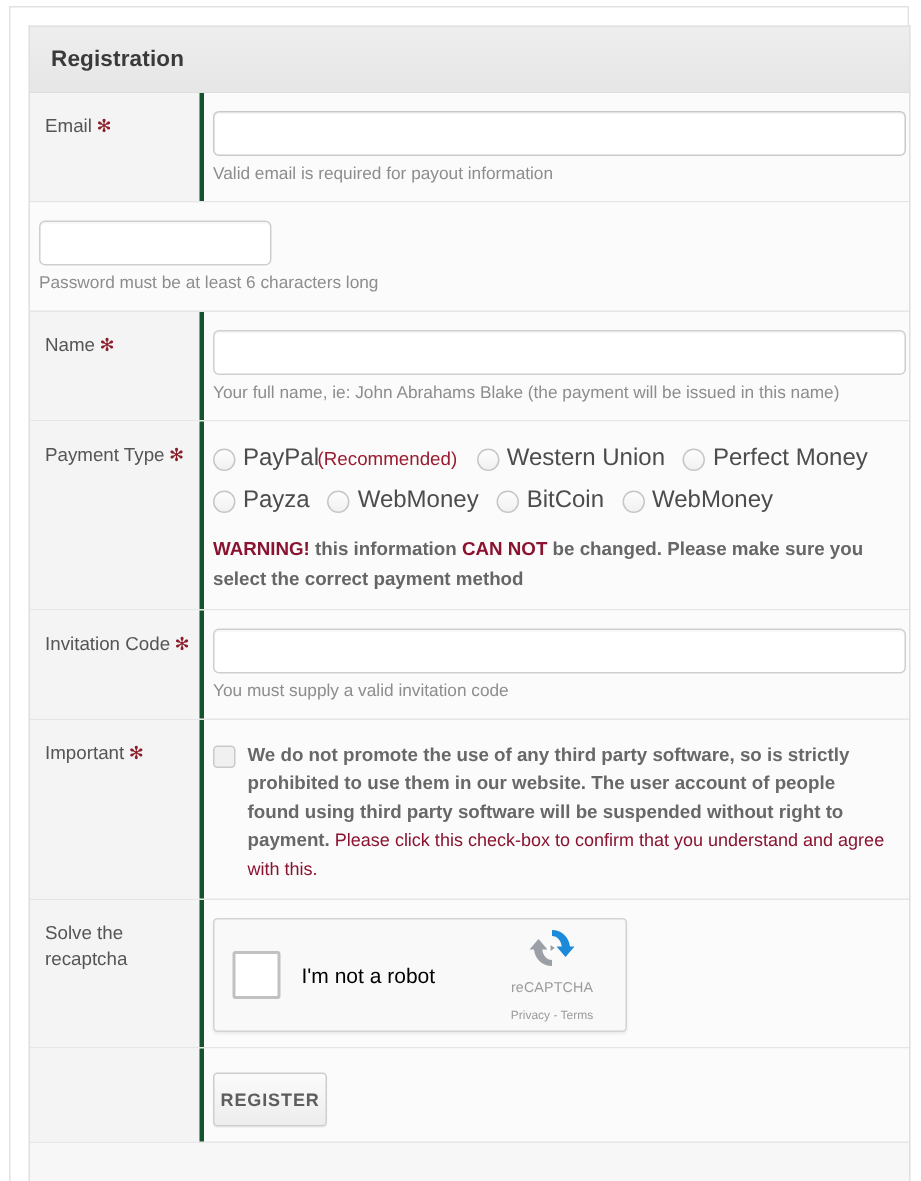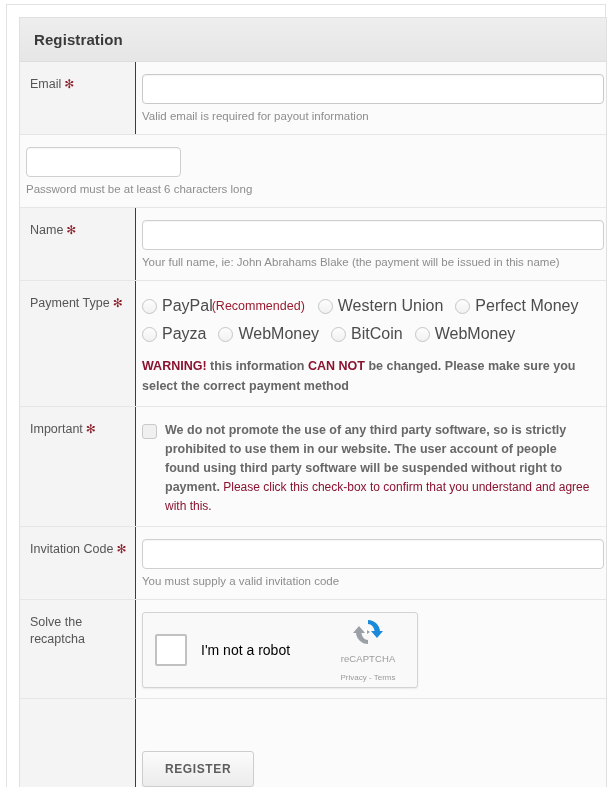--- a/index.html
+++ b/index.html
@@ -64,21 +64,21 @@
   .form-row {
     display: flex;
     border-bottom: 1px solid #e6e6e6;
     background: #fbfbfb;
     min-height: 40px;
   }
   .row-label {
     width: 116px;
     flex: 0 0 116px;
     background: #f4f4f4;
-    border-right: 1px solid #14532d;
+    border-right: 3px solid #14532d;
     padding: 14px 0 10px 10px;
     box-sizing: border-box;
     font-size: 12.5px;
     color: #555555;
     line-height: 17px;
   }
   .row-field {
     flex: 1 1 auto;
     padding: 12px 12px 10px 6px;
     box-sizing: border-box;
@@ -236,32 +236,31 @@
   }
   .rc-terms {
     font-size: 8px;
     color: #9b9b9b;
     margin-top: 1px;
   }
 
   
   .btn-register {
     display: inline-block;
-    padding: 10px 22px;
+    padding: 10px 4px;
     font-size: 12px;
     font-weight: bold;
     letter-spacing: 0.6px;
     color: #5d5d5d;
     background: linear-gradient(to bottom, #fbfbfb 0%, #ececec 100%);
     border: 1px solid #cdcdcd;
     border-radius: 3px;
     box-shadow: 0 1px 1px rgba(0,0,0,0.05);
     font-family: "Liberation Sans", sans-serif;
     cursor: pointer;
-    margin-top: 36px;
   }
   .row-submit .row-label { background: #f4f4f4; }
   .row-submit .row-field { padding-top: 16px; }
 </style>
 </head>
 <body>
 
 <div class="page-frame">
   <div class="panel">
 
@@ -338,44 +337,44 @@
                 <span class="radio-dot"></span>
                 <span class="radio-text">WebMoney</span>
               </label>
             </div>
 
           </div>
 
           <div class="warning-block">
             <span class="warn-red">WARNING!</span><span> this information </span><span class="warn-red">CAN NOT</span><span> be changed. Please make sure you select the correct payment method</span>
           </div>
+        </div>
+      </div>
+
+      <div class="form-row">
+        <div class="row-label">
+          <span>Invitation Code</span><span class="req-star">✻</span>
+        </div>
+        <div class="row-field">
+          <input class="text-input input-wide" type="text" value="" style="">
+          <div class="hint">You must supply a valid invitation code</div>
         </div>
       </div>
 
       <div class="form-row">
         <div class="row-label">
           <span>Important</span><span class="req-star">✻</span>
         </div>
         <div class="row-field">
           <div class="important-wrap">
             <span class="check-box"></span>
             <div class="important-text">
               <span>We do not promote the use of any third party software, so is strictly prohibited to use them in our website. The user account of people found using third party software will be suspended without right to payment.</span><span class="important-tail"> Please click this check-box to confirm that you understand and agree with this.</span>
             </div>
           </div>
-        </div>
-      </div>
-
-      <div class="form-row">
-        <div class="row-label">
-          <span>Invitation Code</span><span class="req-star">✻</span>
-        </div>
-        <div class="row-field">
-          <input class="text-input input-wide" type="text" value="" style="">
-          <div class="hint">You must supply a valid invitation code</div>
         </div>
       </div>
 
       <div class="form-row">
         <div class="row-label">
           <span>Solve the recaptcha</span>
         </div>
         <div class="row-field">
           <div class="recaptcha">
             <span class="rc-check"></span>

